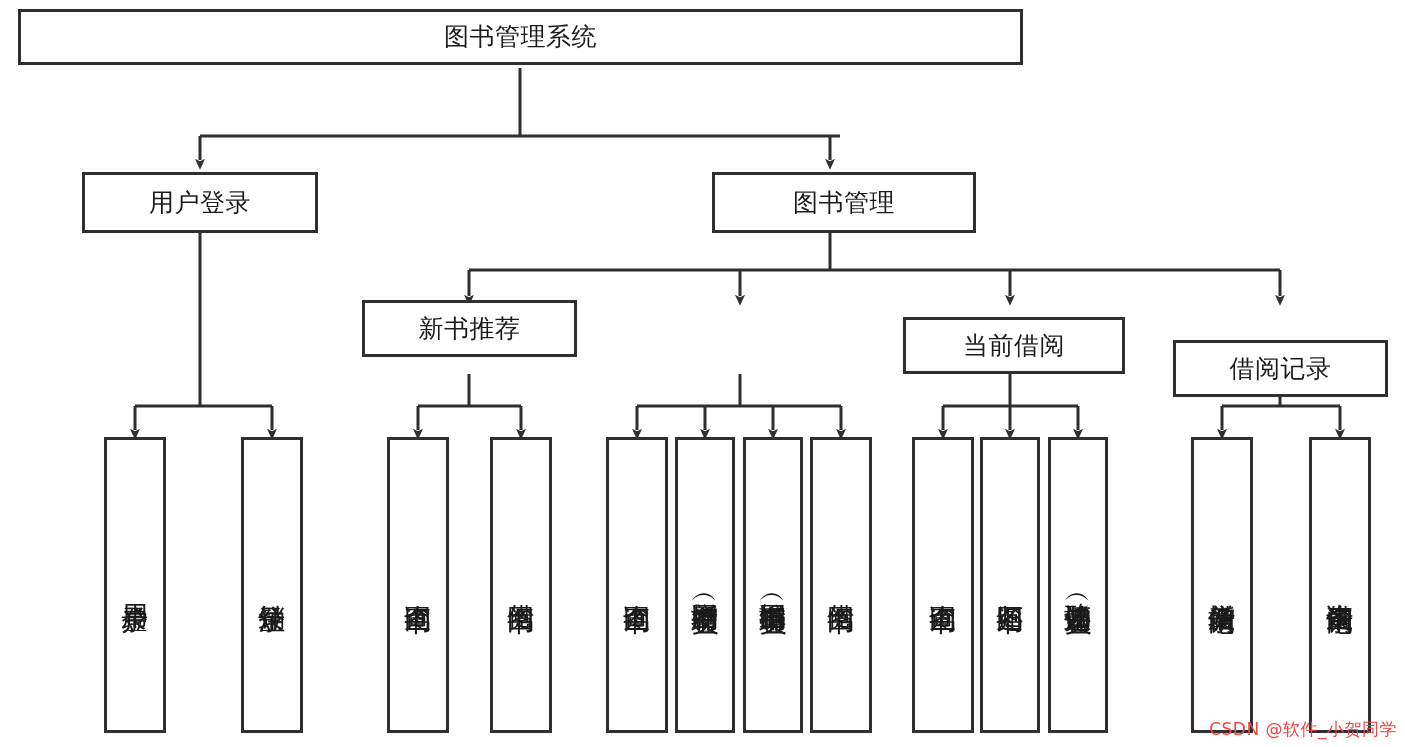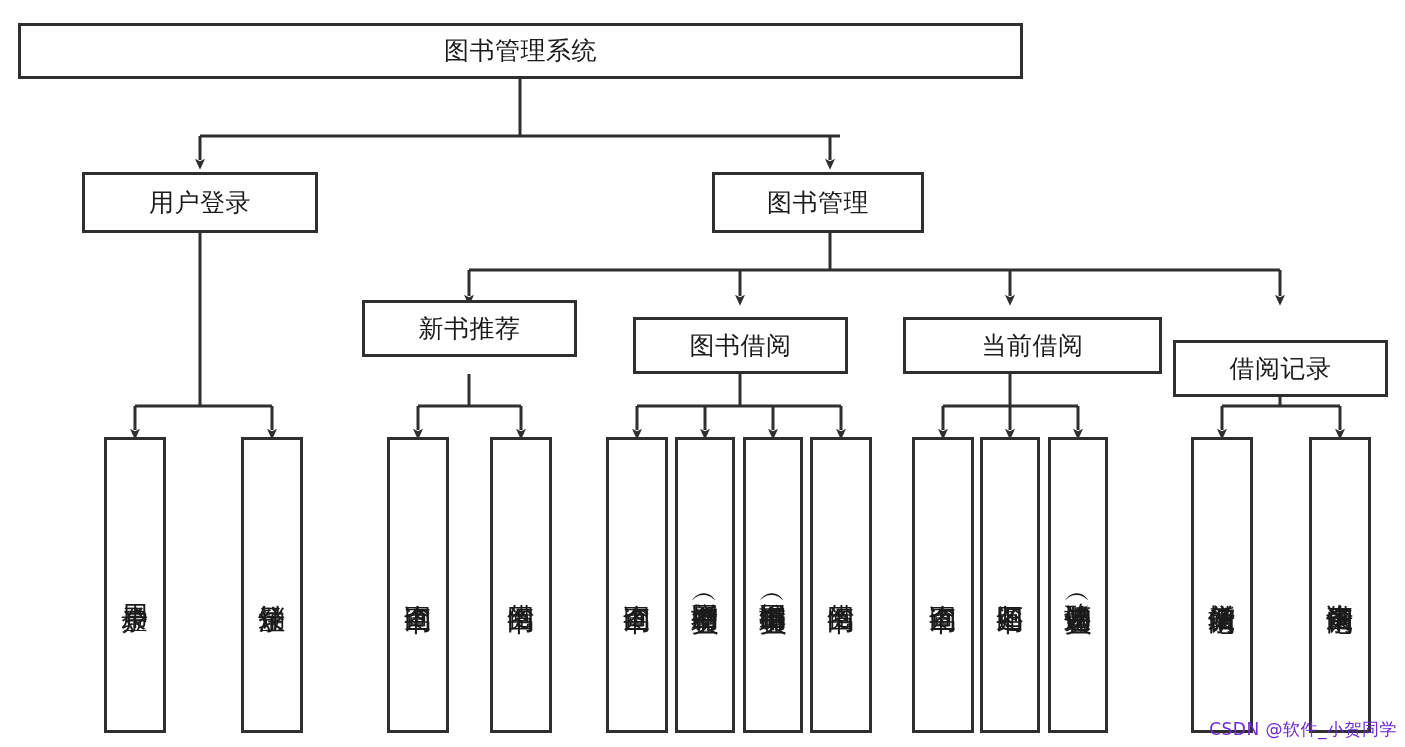--- a/index.html
+++ b/index.html
@@ -59,21 +59,21 @@
     line-height: 1.02;
     letter-spacing: 1px;
     white-space: nowrap;
     max-height: 100%;
   }
   #watermark {
     position: absolute;
     right: 8px;
     bottom: 6px;
     font-size: 17px;
-    color: #6d28d9;
+    color: #ef4444;
     letter-spacing: 0.5px;
     z-index: 6;
     white-space: nowrap;
   }
 </style>
 </head>
 <body>
 
 <div id="canvas">
 
@@ -120,38 +120,35 @@
       <path d="M1010,406 L1010,430" marker-end="url(#arw)"></path>
       <path d="M1078,406 L1078,430" marker-end="url(#arw)"></path>
 
       <path d="M1280,374 L1280,406"></path>
       <path d="M1222,406 L1340,406"></path>
       <path d="M1222,406 L1222,430" marker-end="url(#arw)"></path>
       <path d="M1340,406 L1340,430" marker-end="url(#arw)"></path>
     </g>
   </svg>
 
-  <div class="node root h" style="left:18px; top:23px; width:1005px; height:56px;">
+  <div class="node root h" style="left:18px; top:9px; width:1005px; height:56px;">
     <span class="lbl">图书管理系统</span>
   </div>
 
   <div class="node h" style="left:82px; top:172px; width:236px; height:61px;">
     <span class="lbl">用户登录</span>
   </div>
-  <div class="node h" style="left:712px; top:172px; width:212px; height:61px;">
+  <div class="node h" style="left:712px; top:172px; width:264px; height:61px;">
     <span class="lbl">图书管理</span>
   </div>
 
   <div class="node h" style="left:362px; top:300px; width:215px; height:57px;">
     <span class="lbl">新书推荐</span>
   </div>
-  <div class="node h" style="left:633px; top:317px; width:215px; height:57px;">
-    <span class="lbl">图书借阅</span>
-  </div>
-  <div class="node h" style="left:903px; top:317px; width:259px; height:57px;">
+  <div class="node h" style="left:903px; top:317px; width:222px; height:57px;">
     <span class="lbl">当前借阅</span>
   </div>
   <div class="node h" style="left:1173px; top:317px; width:215px; height:57px;margin-top:23px;">
     <span class="lbl">借阅记录</span>
   </div>
 
   <div class="node v" style="left:104px; top:437px; width:62px; height:296px;">
     <span class="lbl">用户登录</span>
   </div>
   <div class="node v" style="left:241px; top:437px; width:62px; height:296px;">

